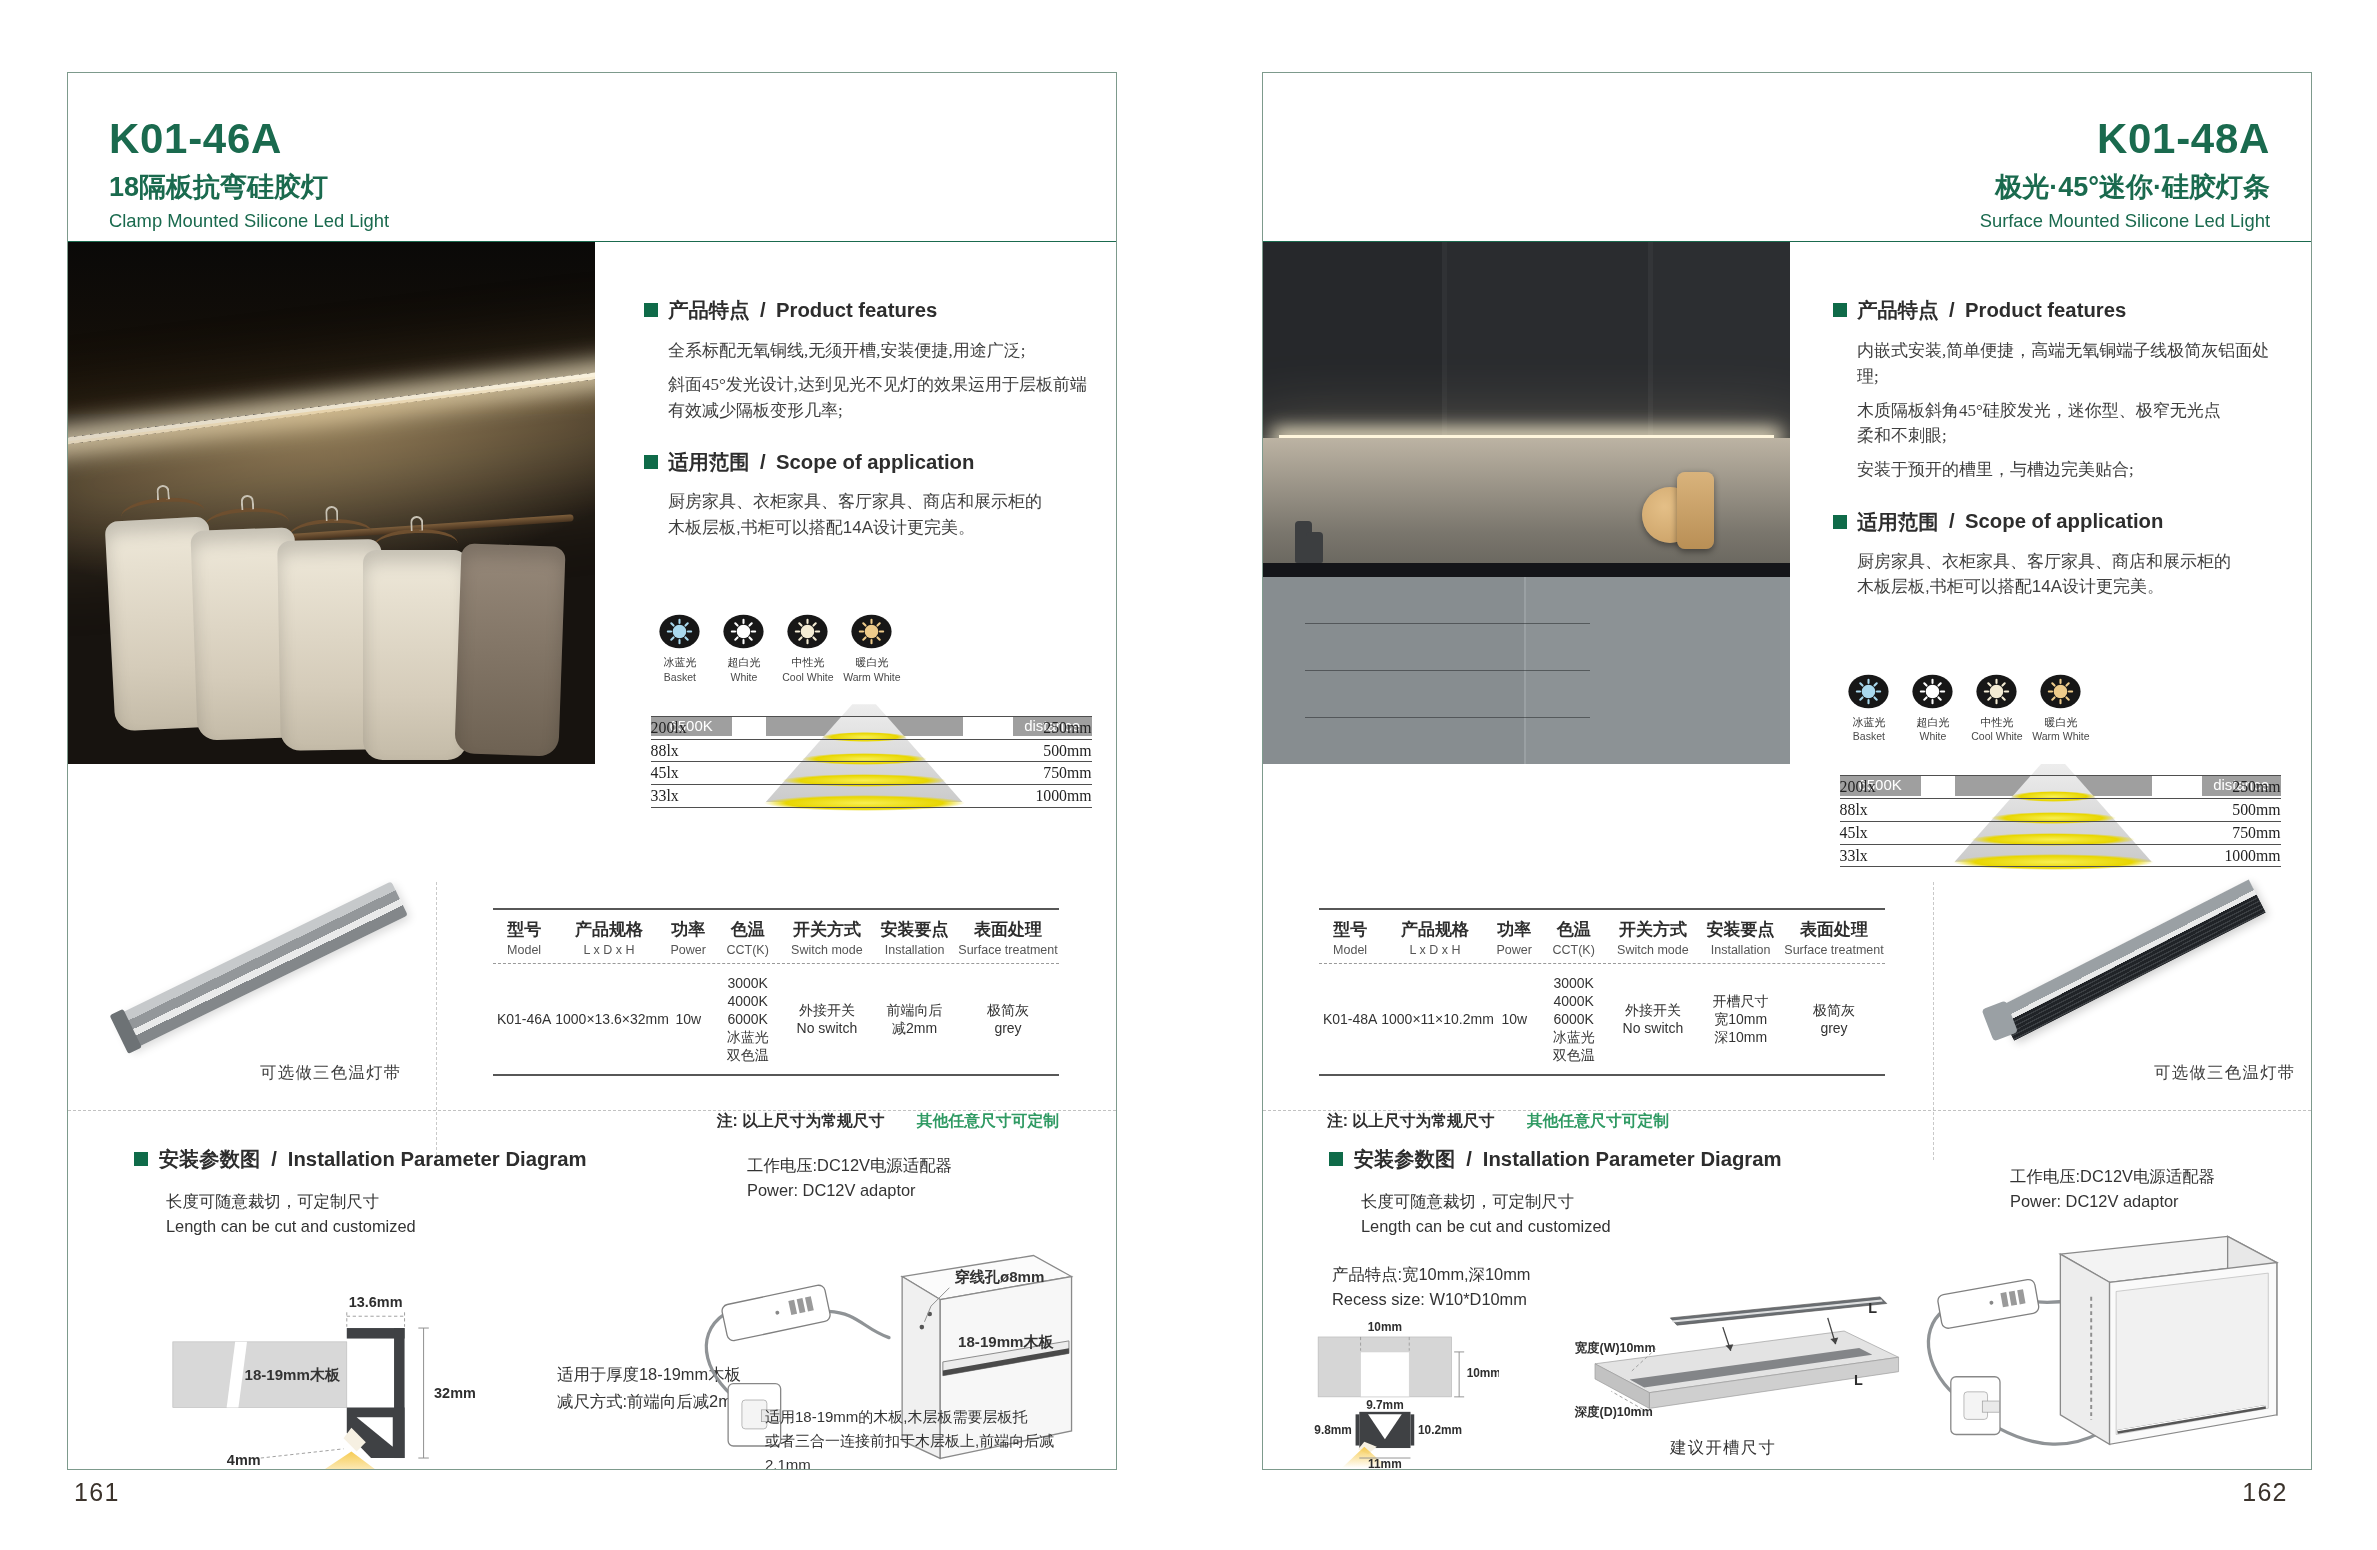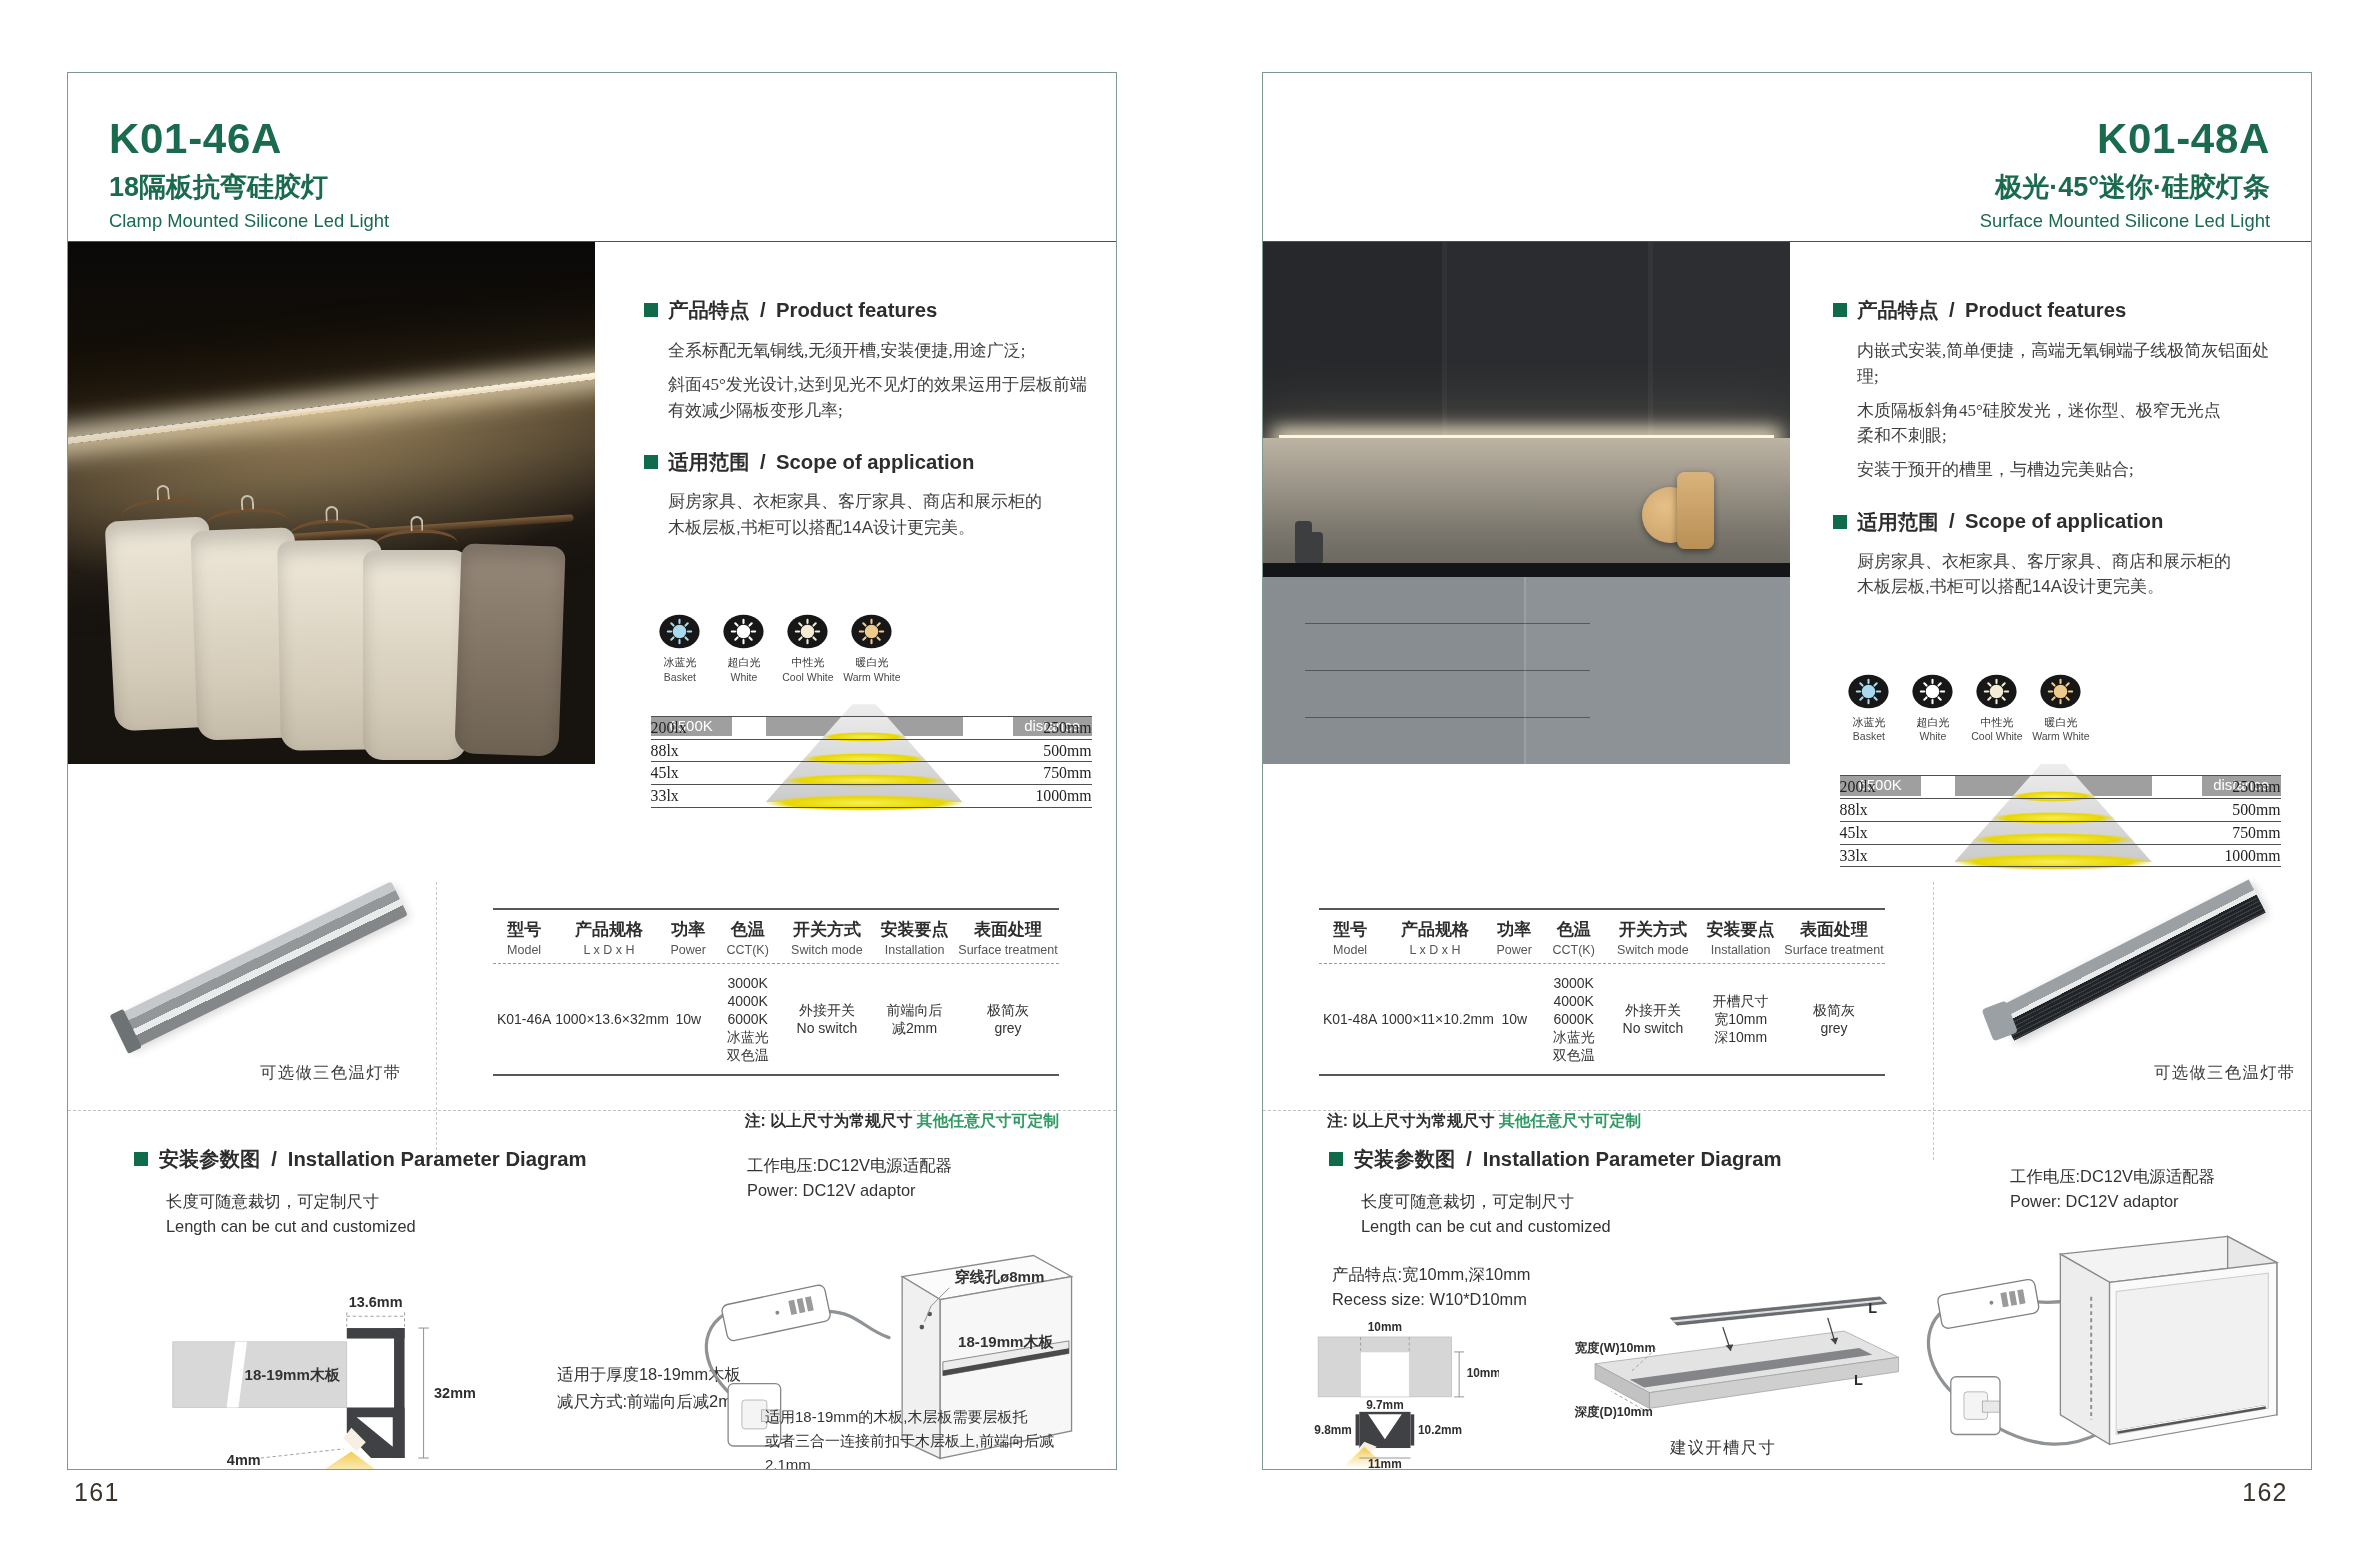--- a/index.html
+++ b/index.html
@@ -89,21 +89,21 @@
   .thead{border-top:2px solid #575757;padding:7.9px 0 6.6px;}
   .hc{text-align:center;}
   .hcn{font-size:17px;font-weight:bold;color:#2e2e2e;}
   .hen{font-size:12.5px;color:#555;margin-top:2px;}
   .tdash{border-top:1.3px dashed #9a9a9a;}
   .trow{padding:9.2px 0;min-height:89px;align-items:center;border-bottom:2px solid #575757;}
   .cell{font-size:14px;line-height:1.3;text-align:center;white-space:pre-line;color:#333;}
   .note{margin-top:35px;font-size:15.8px;color:#2e2e2e;font-weight:bold;}
   .note--right{text-align:right;}
   .note--left{text-align:left;padding-left:7.9px;}
-  .hl{color:#2f9a63;}
+  .hl{color:#2f9a63;margin-left:28px;}
   .hdash{position:absolute;left:0;right:0;top:1037px;border-top:1.3px dashed #c2c2c2;}
 
   .installhead{position:absolute;left:66px;top:1072px;display:flex;align-items:center;gap:11px;font-size:20.3px;font-weight:bold;color:#2d2d2d;}
   .cutnote{position:absolute;left:98px;top:1116px;font-size:16.4px;line-height:1.5;color:#333;}
   .powernote{position:absolute;font-size:16.4px;line-height:1.5;color:#333;}
   .powernote--l{left:679px;top:1080px;}
   .powernote--r{left:747px;top:1091px;}
   .sidenote{position:absolute;left:489px;top:1288px;font-size:16.4px;line-height:1.65;white-space:pre-line;color:#333;}
   .botnote{position:absolute;left:697px;top:1332px;width:328px;font-size:15px;line-height:1.6;white-space:pre-line;color:#333;}
   .recessnote{position:absolute;left:69px;top:1189px;font-size:16.4px;line-height:1.5;color:#333;}

